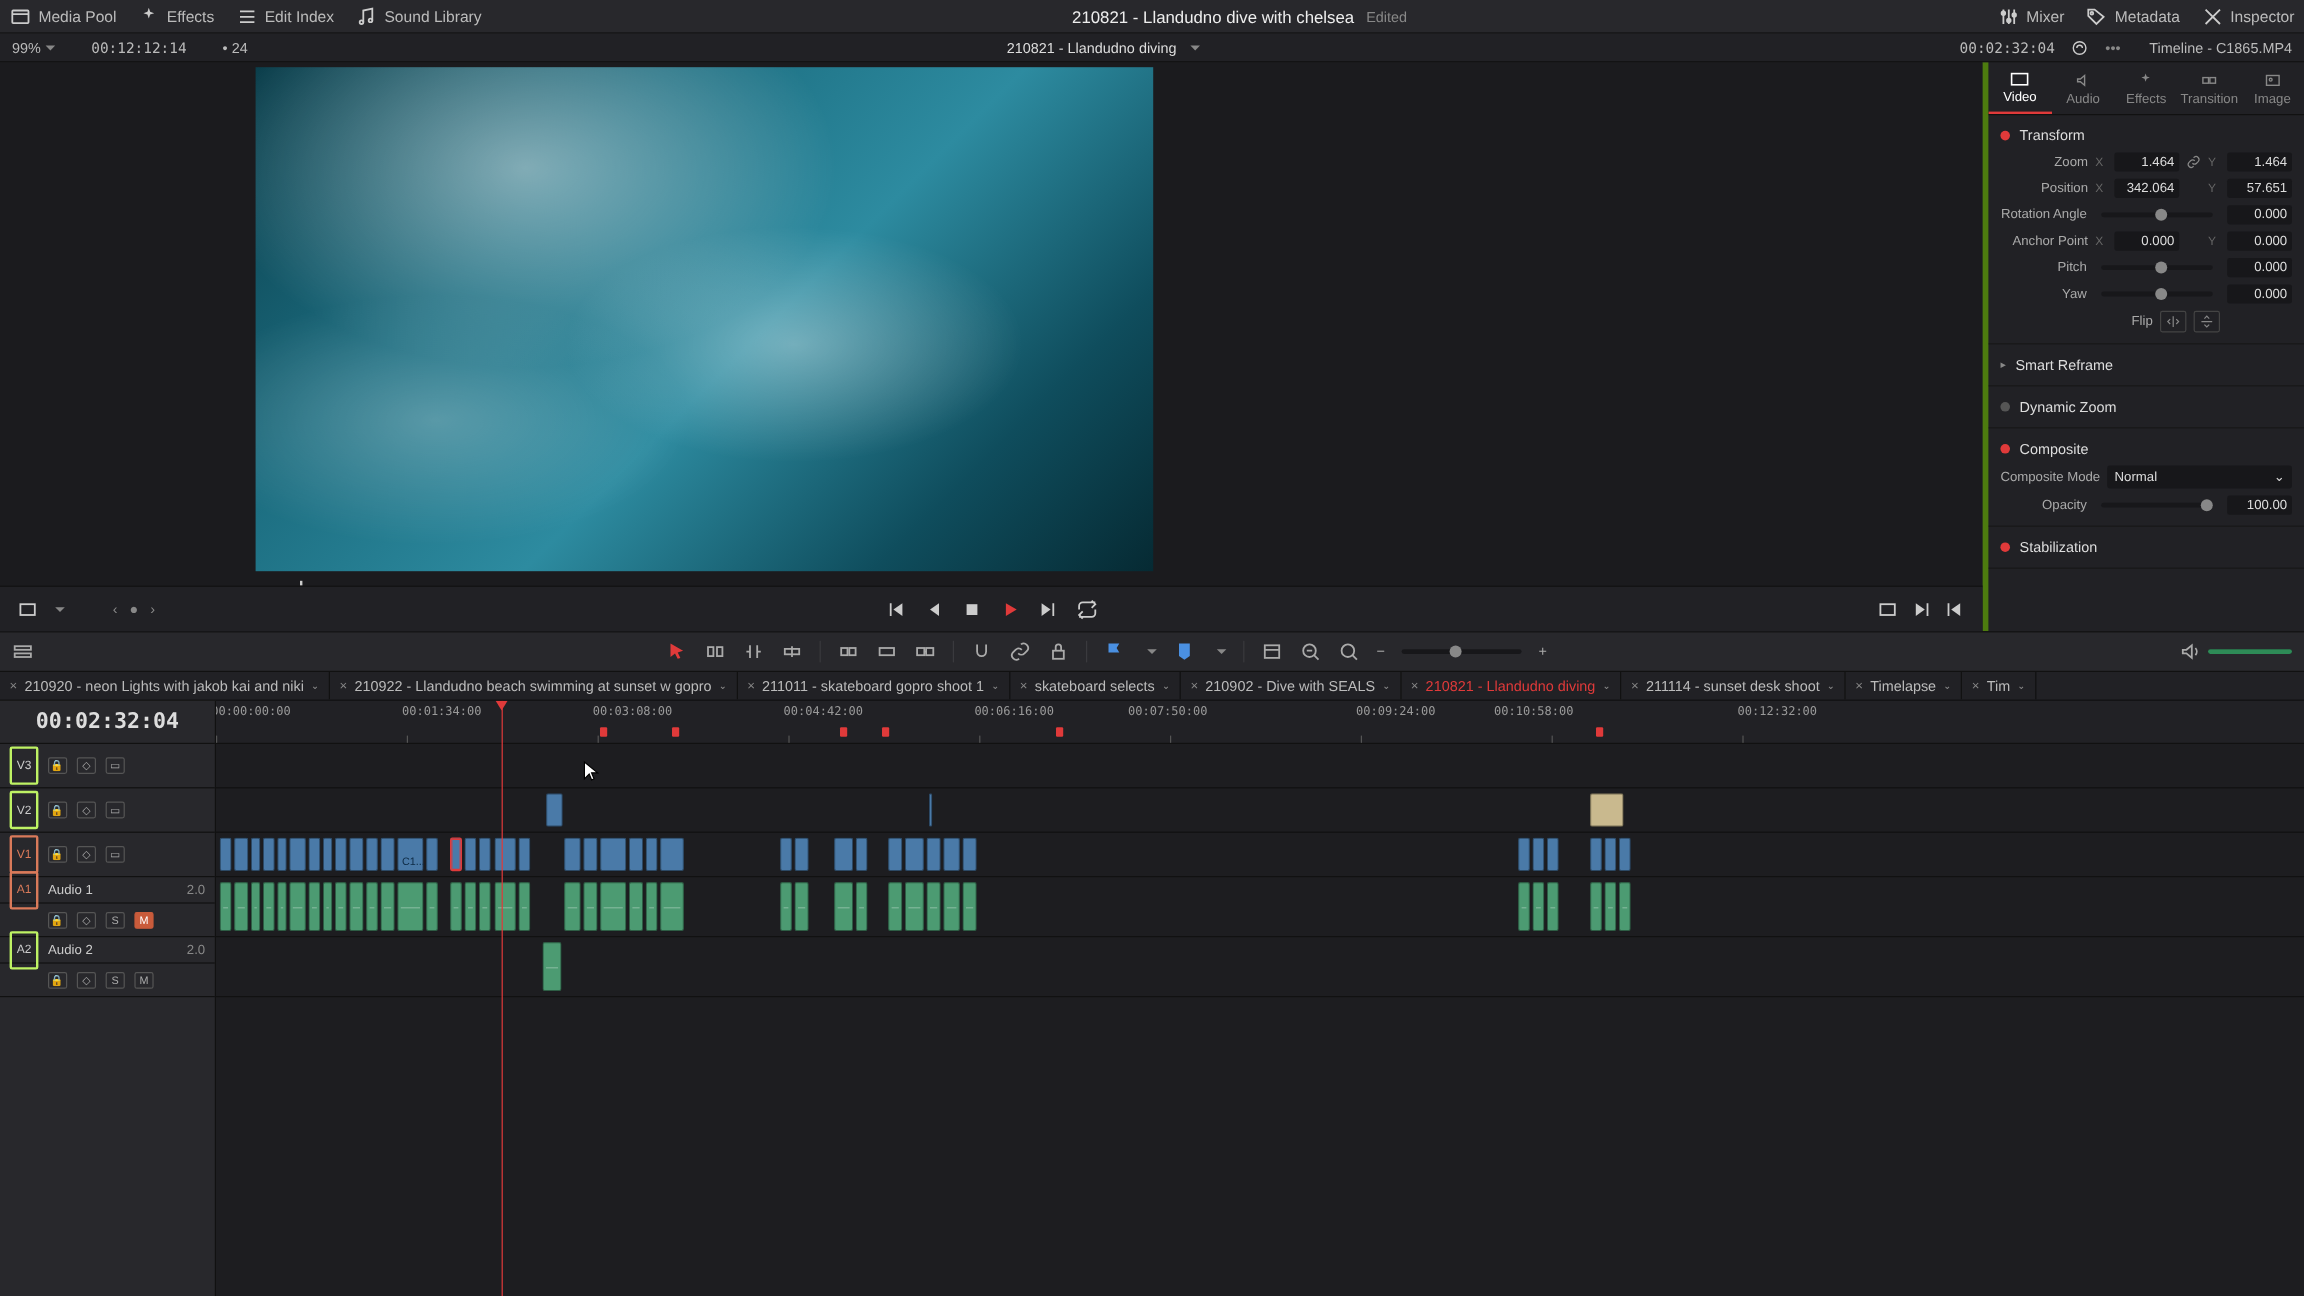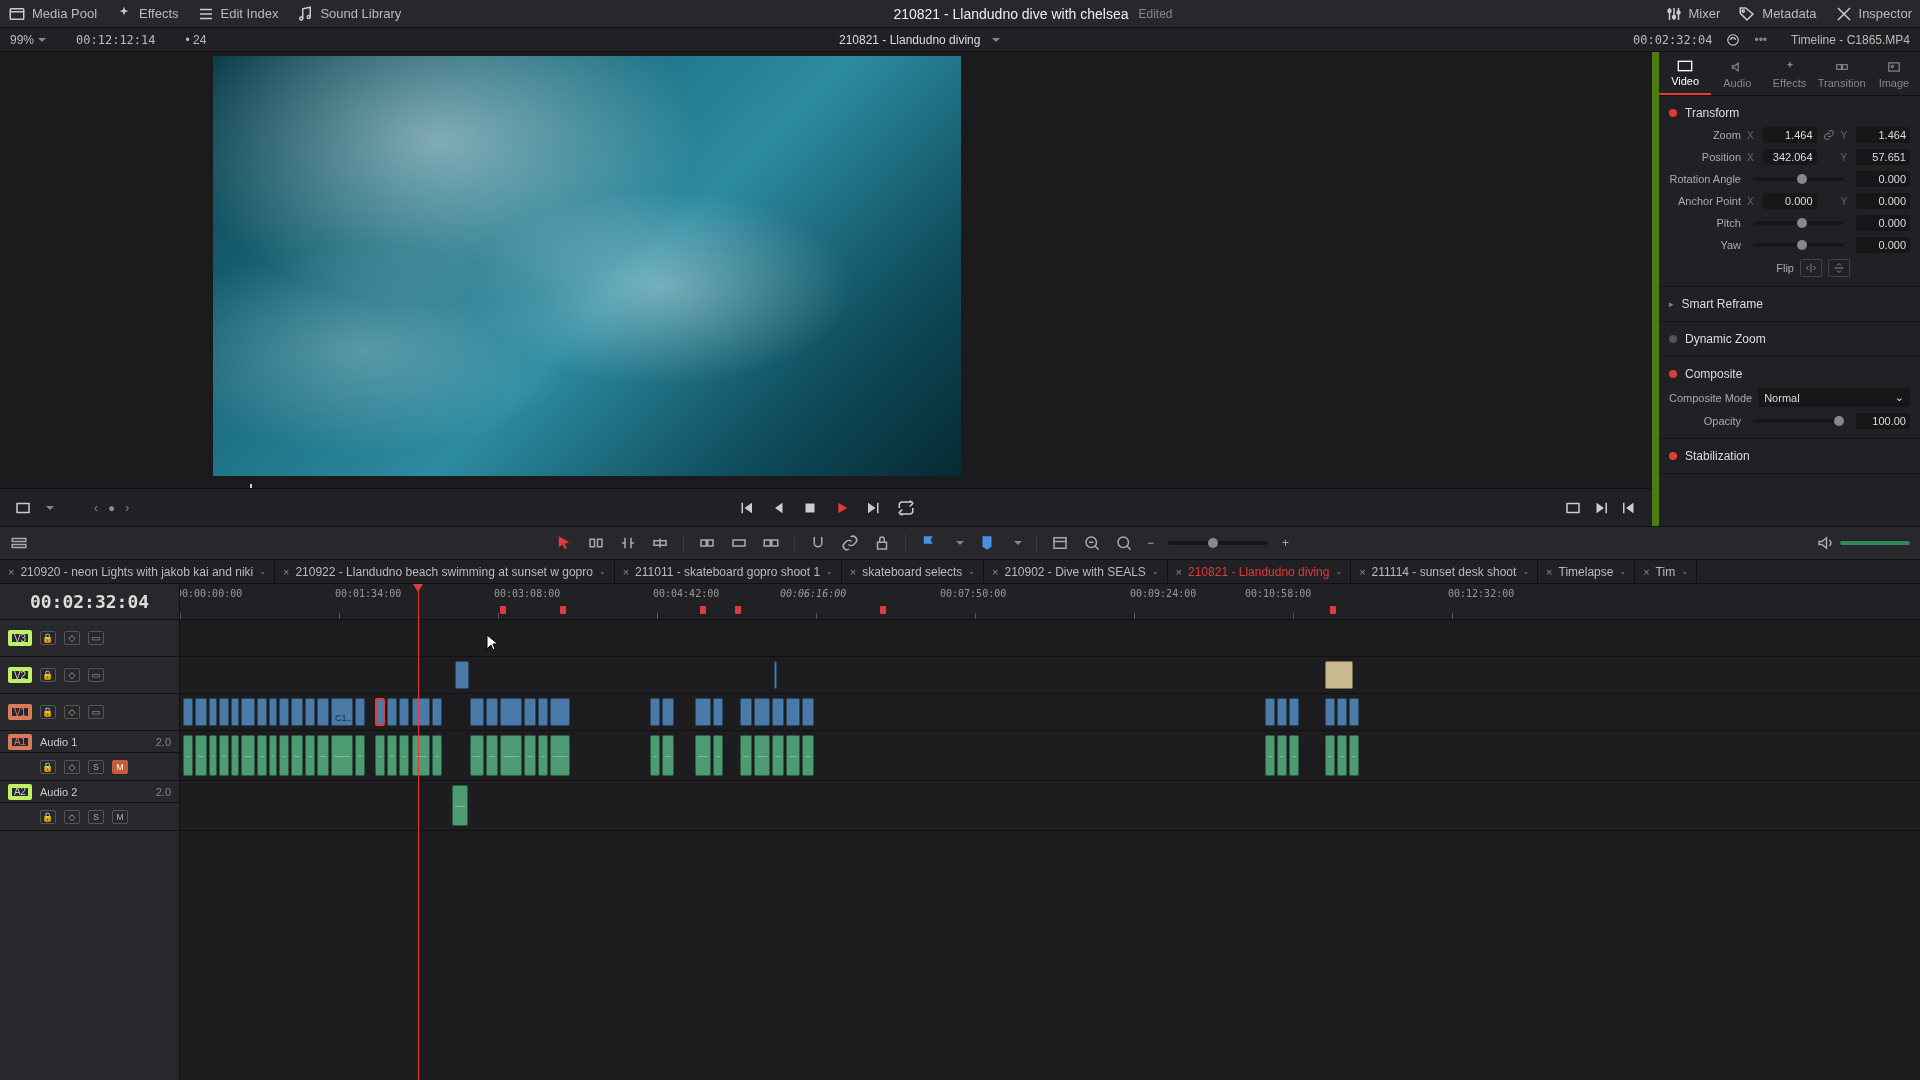--- a/index.html
+++ b/index.html
@@ -31,21 +31,21 @@
   .scrub::before { content:""; position:absolute; left:0; right:0; top:6px; height:2px; background:#3a3a3e; }
   .scrub .head { position:absolute; top:0; width:2px; height:14px; background:#ccc; }
 
   .transport { position:absolute; left:0; right:0; bottom:0; height:38px; display:flex; align-items:center; justify-content:space-between; padding:0 14px; background:#212125; border-top:1px solid #111;}
   .transport .controls { display:flex; align-items:center; gap:14px; position:absolute; left:50%; transform:translateX(-50%);}
   .ico { width:18px; height:18px; color:#ccc; cursor:pointer; }
   .play { color:#e03a3a; }
   .transport .leftc, .transport .rightc { display:flex; gap:10px; align-items:center; }
 
   
-  .inspector { width: 268px; background:#212125; border-left:7px solid #4d7c0f; font-size:12px; overflow:hidden;}
+  .inspector { width: 268px; background:#212125; border-left:5px solid #4d7c0f; font-size:12px; overflow:hidden;}
   .insp-tabs { display:flex; border-bottom:1px solid #111; }
   .insp-tab { flex:1; text-align:center; padding:8px 0 6px; color:#888; font-size:11px; display:flex; flex-direction:column; align-items:center; gap:3px; cursor:pointer;}
   .insp-tab.active { color:#fff; border-bottom:2px solid #e03a3a; }
   .section { padding:6px 10px; border-bottom:1px solid #181818;}
   .sec-head { display:flex; align-items:center; gap:8px; padding:4px 0; cursor:pointer;}
   .sec-head .dot { width:8px; height:8px; border-radius:50%; background:#e03a3a;}
   .sec-head .dot.off { background:#555;}
   .sec-head .chev { color:#888; font-size:9px;}
   .sec-head .name { color:#ddd; font-size:12px;}
   .row { display:flex; align-items:center; justify-content:flex-end; gap:6px; padding:3px 0;}
@@ -76,21 +76,21 @@
   .tl-tab { display:flex; align-items:center; gap:6px; padding:0 8px; height:100%; color:#bbb; border-right:1px solid #111; cursor:pointer; white-space:nowrap;}
   .tl-tab .x { color:#888; font-size:11px;}
   .tl-tab.active { color:#e03a3a;}
   .tl-tab .dd { color:#888; font-size:8px;}
 
   
   .timeline { flex:1; display:flex; background:#1d1d20; min-height:0; position:relative;}
   .tl-left { width:180px; background:#28282c; border-right:1px solid #111; display:flex; flex-direction:column;}
   .tc-big { height:36px; display:flex; align-items:center; justify-content:center; color:#ddd; font-family:monospace; font-size:18px; border-bottom:1px solid #111; font-weight:600;}
   .track-head { height:37px; border-bottom:1px solid #111; display:flex; align-items:center; padding:0 8px; gap:8px; font-size:11px;}
-  .trk-badge { width:24px; height:16px; border-radius:2px; display:flex; align-items:center; justify-content:center; font-size:10px; color:#ccc; border:4px solid #bef264;}
+  .trk-badge { width:24px; height:32px; border-radius:2px; display:flex; align-items:center; justify-content:center; font-size:10px; color:#ccc; border:2px solid #bef264;}
   .trk-badge.active { border-color:#d97a5a; color:#d97a5a;}
   .sq { width:16px; height:14px; border:1px solid #555; border-radius:2px; display:flex; align-items:center; justify-content:center; font-size:9px; color:#aaa;}
   .mute { background:#c95b3b; border-color:#c95b3b; color:#fff;}
   .audio-head .name { color:#ccc; flex:1;}
   .audio-head .ch { color:#888;}
   .audio-head { font-size:11px;}
 
   .tl-right { flex:1; position:relative; overflow:hidden;}
   .ruler { height:36px; border-bottom:1px solid #111; position:relative; background:#212125;}
   .ruler-label { position:absolute; top:4px; font-size:10px; color:#999; transform:translateX(-4px); font-family:monospace;}
@@ -593,21 +593,21 @@
           <div class="marker" style="left:700px"></div>
           <div class="marker" style="left:1150px"></div>
         <span class="ruler-label" style="left: 0px;">00:00:00:00</span>
             <div class="ruler-tick" style="left: 0px;"></div>
             <span class="ruler-label" style="left: 159px;">00:01:34:00</span>
             <div class="ruler-tick" style="left: 159px;"></div>
             <span class="ruler-label" style="left: 318px;">00:03:08:00</span>
             <div class="ruler-tick" style="left: 318px;"></div>
             <span class="ruler-label" style="left: 477px;">00:04:42:00</span>
             <div class="ruler-tick" style="left: 477px;"></div>
-            <span class="ruler-label" style="left: 604px; font-style: italic;">00:06:16:00</span>
+            <span class="ruler-label" style="left: 636px;">00:06:16:00</span>
             <div class="ruler-tick" style="left: 636px;"></div>
             <span class="ruler-label" style="left: 764px;">00:07:50:00</span>
             <div class="ruler-tick" style="left: 795px;"></div>
             <span class="ruler-label" style="left: 954px;">00:09:24:00</span>
             <div class="ruler-tick" style="left: 954px;"></div>
             <span class="ruler-label" style="left: 1069px;">00:10:58:00</span>
             <div class="ruler-tick" style="left: 1113px;"></div>
             <span class="ruler-label" style="left: 1272px;">00:12:32:00</span>
             <div class="ruler-tick" style="left: 1272px;"></div>
           </div>

